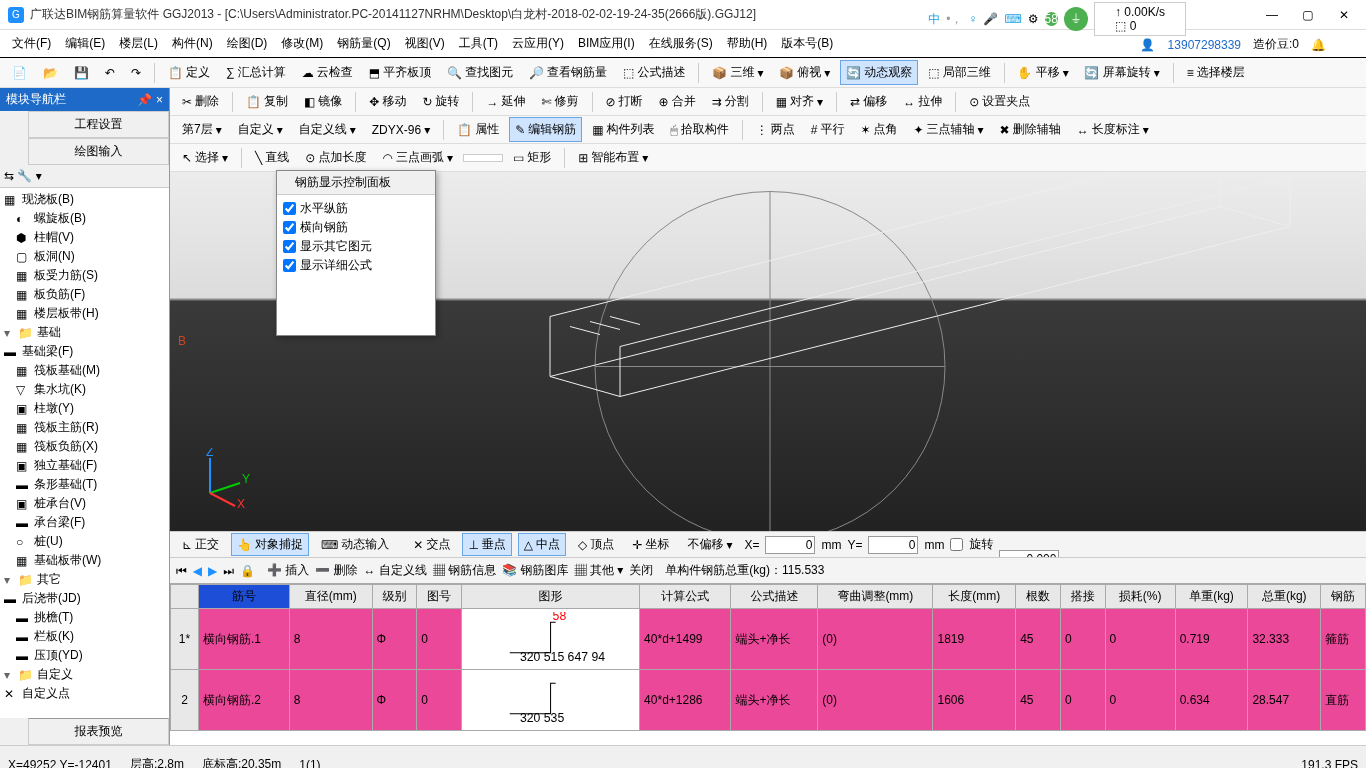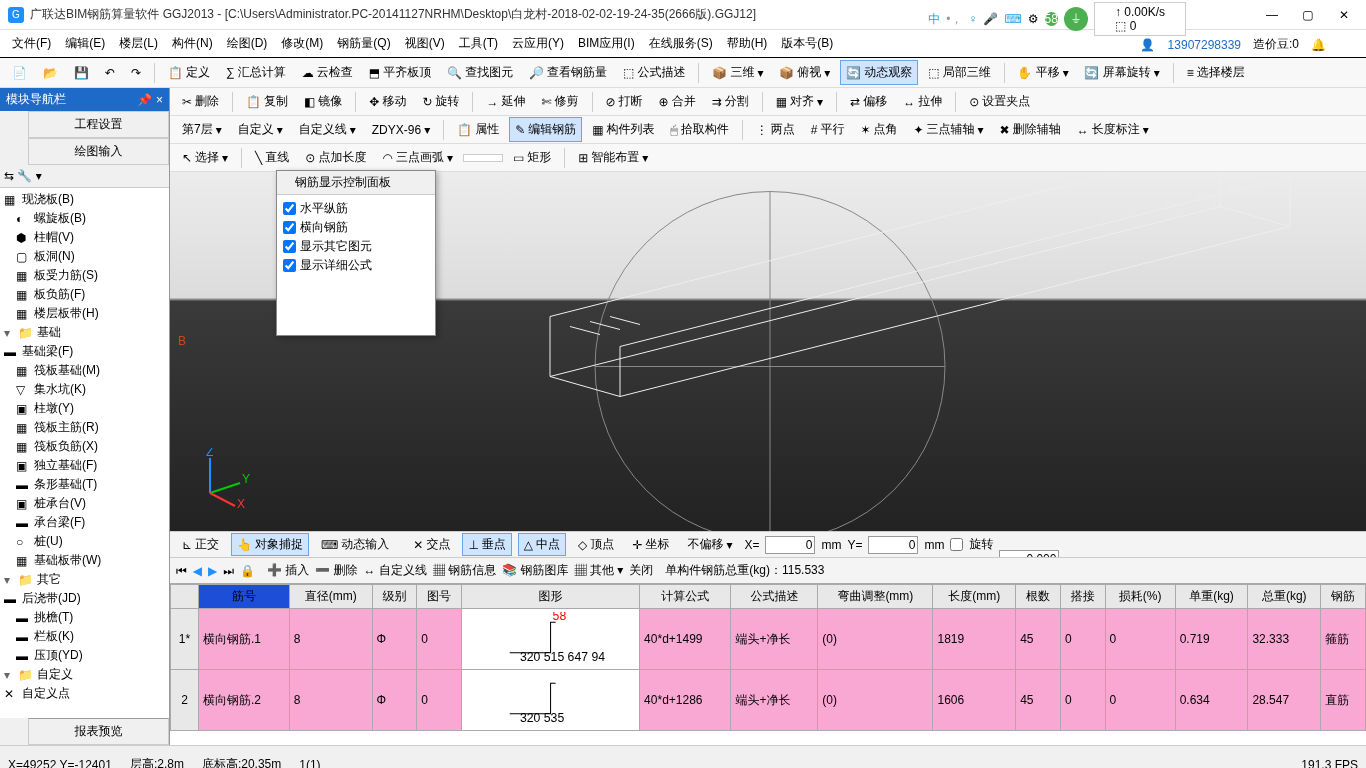--- a/index.html
+++ b/index.html
@@ -52,21 +52,21 @@
 .snap-bar { height: 26px; background: #f4f4f4; border-top: 1px solid #ccc; display: flex; align-items: center; padding: 0 6px; gap: 6px; }
 .snap-btn { display: inline-flex; align-items: center; gap: 3px; padding: 2px 5px; border: 1px solid transparent; cursor: pointer; }
 .snap-btn.active { background: #cfe5ff; border-color: #6aa5e8; }
 .snap-input { width: 50px; height: 18px; border: 1px solid #999; text-align: right; padding: 0 2px; }
 
 .query-bar { height: 26px; background: #f4f4f4; border-top: 1px solid #ccc; display: flex; align-items: center; padding: 0 6px; gap: 6px; }
 
 .grid-wrap { height: 162px; overflow: auto; background: #fff; border-top: 1px solid #aaa; }
 table.rebar { border-collapse: collapse; width: 100%; }
 table.rebar th { background: #e8e8e8; border: 1px solid #aaa; padding: 3px 4px; font-weight: normal; white-space: nowrap; }
-table.rebar td { background: #f9a8d4; border: 1px solid #aaa; padding: 3px 4px; height: 58px; white-space: nowrap; }
+table.rebar td { background: #ec4899; border: 1px solid #aaa; padding: 3px 4px; height: 58px; white-space: nowrap; }
 table.rebar td.rownum { background: #e8e8e8; text-align: center; width: 28px; }
 .shape-cell { background: #fff !important; text-align: center; position: relative; }
 
 .statusbar { height: 38px; background: #f0f0f0; border-top: 1px solid #ccc; display: flex; align-items: center; padding: 0 8px; gap: 18px; font-size: 11px; }
 .statusbar .spacer { flex: 1; }
 
 svg { width: 100%; height: 100%; }
 .wire { stroke: #eee; stroke-width: 1; fill: none; }
 .circle-guide { stroke:#888; fill:none; stroke-width:1;}
 .orig-line{stroke:#888;stroke-width:1;}

